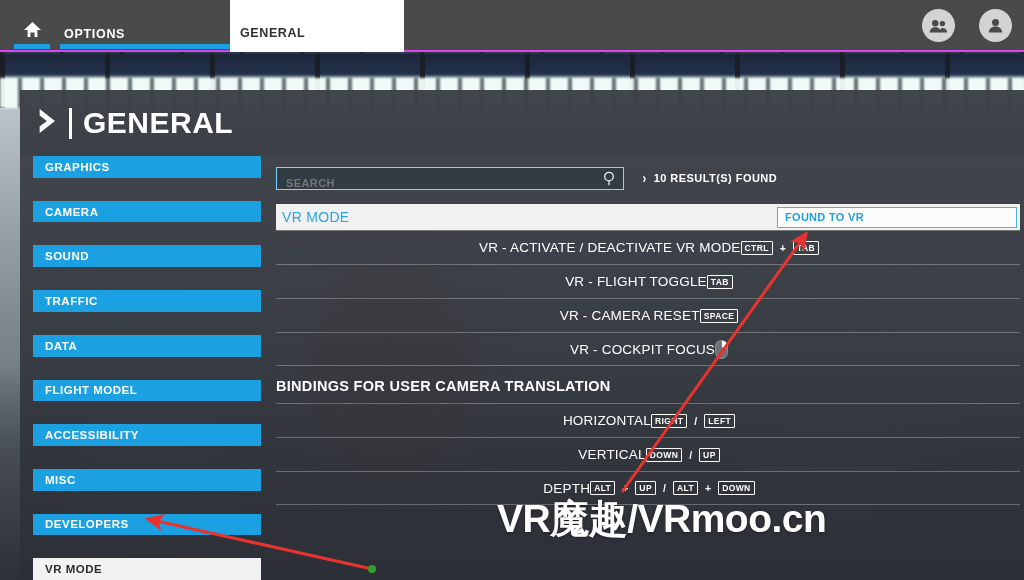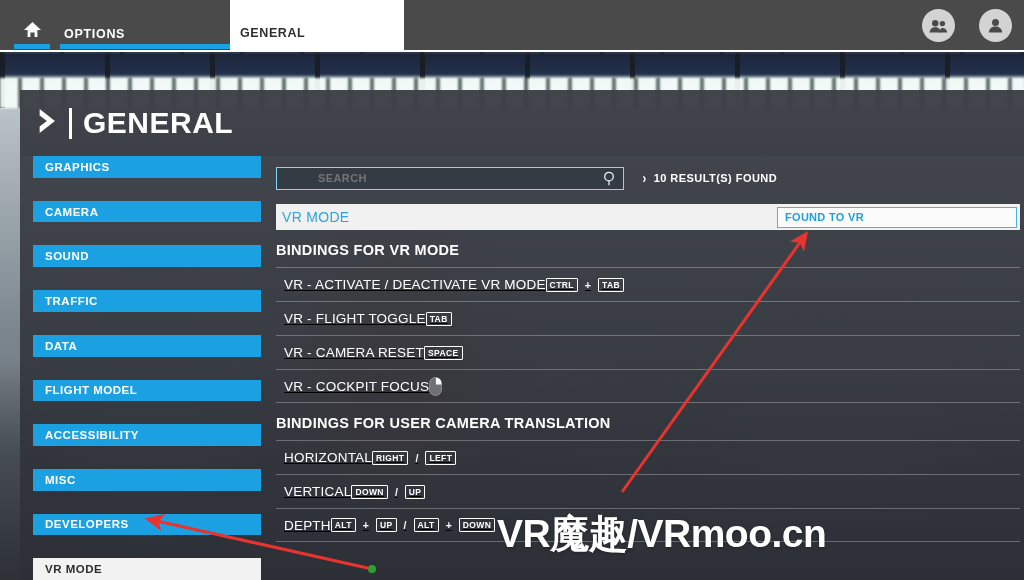--- a/index.html
+++ b/index.html
@@ -63,21 +63,21 @@
   .blob-a { left:300px; top:250px; width:180px; height:230px; background:rgba(150,60,62,.45); }
   .blob-b { left:330px; top:330px; width:120px; height:120px; background:rgba(120,46,48,.38); }
   .blob-c { left:90px;  top:300px; width:120px; height:240px; background:rgba(120,126,130,.35); }
   .blob-d { left:700px; top:300px; width:260px; height:200px; background:rgba(120,128,136,.28); }
   .blob-e { left:540px; top:420px; width:200px; height:120px; background:rgba(80,86,94,.35); }
 
   
   .topbar {
     position: absolute; left:0; top:0; width:1024px; height:52px;
     background:#4a4a4a;
-    border-bottom: 2px solid #ffffff;
+    border-bottom: 2px solid #d946ef;
     z-index: 20;
   }
   .topnav { position:absolute; left:14px; top:22px; display:flex; align-items:flex-end; gap:10px; }
   .nav-home {
     width:36px; display:flex; flex-direction:column; align-items:center;
   }
   .home-glyph { color:#fff; font-size:17px; line-height:16px; }
   .nav-home .underline { margin-top:4px; width:36px; height:5px; background:#1ba1e2; }
   .nav-options { display:flex; flex-direction:column; }
   .nav-options .lbl {
@@ -139,21 +139,21 @@
   .side-item.active { background:#f2f2f2; color:#2c2c2c; }
 
   
   .content { flex:1; padding: 0 4px 0 14px; }
 
   .searchrow { display:flex; align-items:center; height:44px; }
   .searchbox {
     position:relative; width:348px; height:23px;
     background: rgba(40,52,62,.55);
     border:1px solid #7fd6f5;
-    display:flex; align-items:center;padding-left:32px;
+    display:flex; align-items:flex-end;
   }
   .searchbox .ph {
     color:#dfe7ea; font-size:11px; font-weight:bold; letter-spacing:.4px;
     padding-left:9px; background:transparent; border:0; outline:none;
     width:100%; font-family:"Liberation Sans", sans-serif;
   }
   .search-ico { position:absolute; right:7px; top:3px; }
   .result-chev { color:#ffffff; font-size:14px; font-weight:bold; margin:0 7px 0 18px; transform:scaleX(.8); }
   .result-txt { color:#ffffff; font-size:11px; font-weight:bold; letter-spacing:.45px; }
 
@@ -170,42 +170,41 @@
     display:flex; align-items:center; padding-left:7px; cursor:pointer;
   }
   .switch-btn span { color:#1f9fdc; font-size:11px; font-weight:bold; letter-spacing:.3px; }
 
   .section-title {
     color:#ffffff; font-size:14.5px; font-weight:bold; letter-spacing:.3px;
     padding: 12px 0 9px 0;
   }
 
   .binding-row {
-    height:34px; display:flex; align-items:center; justify-content:flex-start;
+    height:34px; display:flex; align-items:center; justify-content:center;
     border-top:1px solid rgba(255,255,255,.28);
     padding: 0 6px 0 8px;
-    text-decoration: underline;
   }
   .binding-row:last-child { border-bottom:1px solid rgba(255,255,255,.28); }
   .binding-name { color:#ffffff; font-size:13.5px; letter-spacing:.2px; }
   .binding-keys { display:flex; align-items:center; gap:7px; }
   .key {
     border:1px solid #ffffff; color:#ffffff;
     font-size:8.5px; font-weight:bold; letter-spacing:.4px;
     padding:1px 3px; line-height:10px; border-radius:1px;
   }
   .kplus, .kslash { color:#ffffff; font-size:10.5px; font-weight:bold; }
   .mouse-ico { display:flex; align-items:center; }
 
   
   .annot { position:absolute; inset:0; z-index:40; pointer-events:none; }
 
   
   .watermark {
-    position:absolute; left:497px; top:507px; z-index:45;
+    position:absolute; left:497px; top:492px; z-index:45;
     color:#ffffff; font-size:39px; font-weight:bold; letter-spacing:-.5px;
     text-shadow: 0 1px 3px rgba(0,0,0,.35);
     white-space:nowrap;
   }
 </style>
 </head>
 <body>
 
 <div id="root">
 
@@ -325,21 +324,20 @@
         </div>
 
         <div class="vrmode-row">
           <span class="vrmode-label">VR MODE</span>
           <div class="switch-btn">
             <span>FOUND TO VR</span>
           </div>
         </div>
 
         <div id="sections">
-            <div class="section-title">BINDINGS FOR VR MODE</div>
             <div>
               <div class="binding-row">
                 <span class="binding-name">VR - ACTIVATE / DEACTIVATE VR MODE</span>
                 <span class="binding-keys">
                   <span class="key">CTRL</span>
                   <span class="kplus">+</span>
                   <span class="key">TAB</span>
                 </span>
               </div>
               <div class="binding-row">

